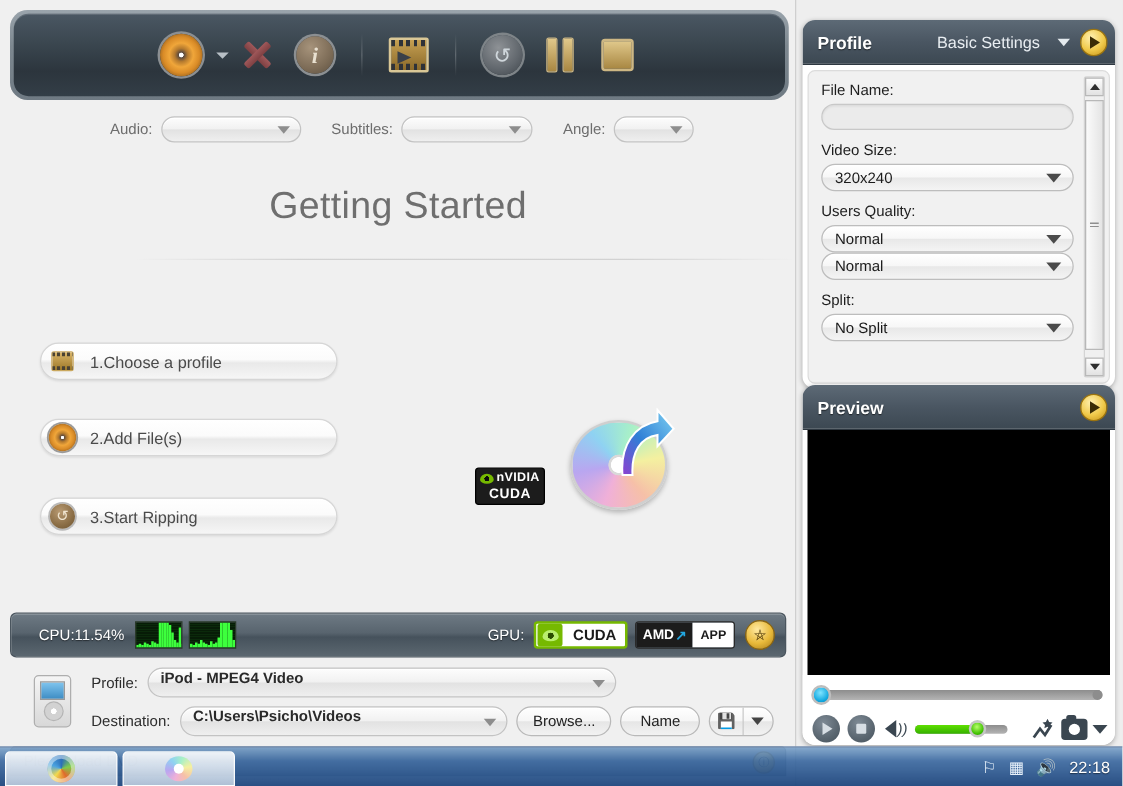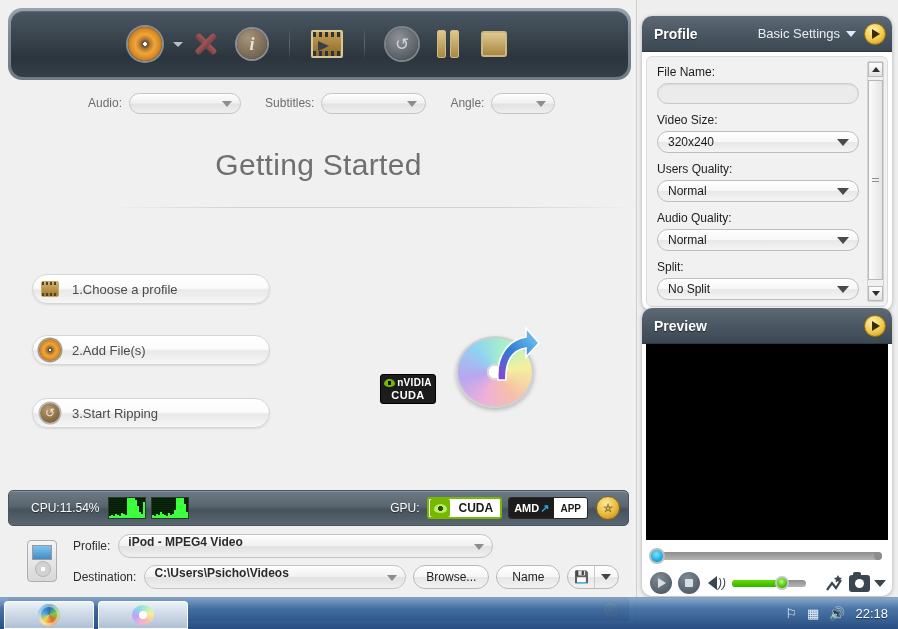--- a/index.html
+++ b/index.html
@@ -313,21 +313,21 @@
     overflow:hidden;
   }
   .panel-hd {
     height:36px;
     background: linear-gradient(180deg,#5d6a76 0%,#4a5662 50%,#3c4852 100%);
     display:flex;align-items:center; padding:0 6px 0 12px;
     border-bottom:1px solid #2e3841;
   }
   .panel-hd .t { color:#ffffff; font-size:14px; font-weight:bold; text-shadow:0 1px 1px rgba(0,0,0,.6); }
   .panel-hd .sub {
-    color:#e9eef2; font-size:13px; margin-left:auto; display:flex;align-items:center; gap:6px; cursor:pointer;
+    color:#e9eef2; font-size:13px; margin-left:auto; display:flex;align-items:center; gap:14px; cursor:pointer;
   }
   .panel-hd .sub .tri { border-top-color:#e4eaee; }
   .arrow-btn {
     width:22px;height:22px;border-radius:50%; margin-left:8px; cursor:pointer;
     background: radial-gradient(circle at 40% 30%, #fff0b0, #f0c94a 55%, #c28f14);
     border:1px solid #9b7410;
     display:flex;align-items:center;justify-content:center;
   }
   .arrow-btn .a {
     width:0;height:0;border-top:5px solid transparent;border-bottom:5px solid transparent;border-left:8px solid #3a2c05;
@@ -708,21 +708,20 @@
             <span class="v">320x240</span>
             <span class="carr"></span>
           </div>
 
           <div class="flbl">Users Quality:</div>
           <div class="fcombo">
             <span class="v">Normal</span>
             <span class="carr"></span>
           </div>
 
-          <div class="flbl">Audio Quality:</div>
           <div class="fcombo">
             <span class="v">Normal</span>
             <span class="carr"></span>
           </div>
 
           <div class="flbl">Split:</div>
           <div class="fcombo">
             <span class="v">No Split</span>
             <span class="carr"></span>
           </div>

